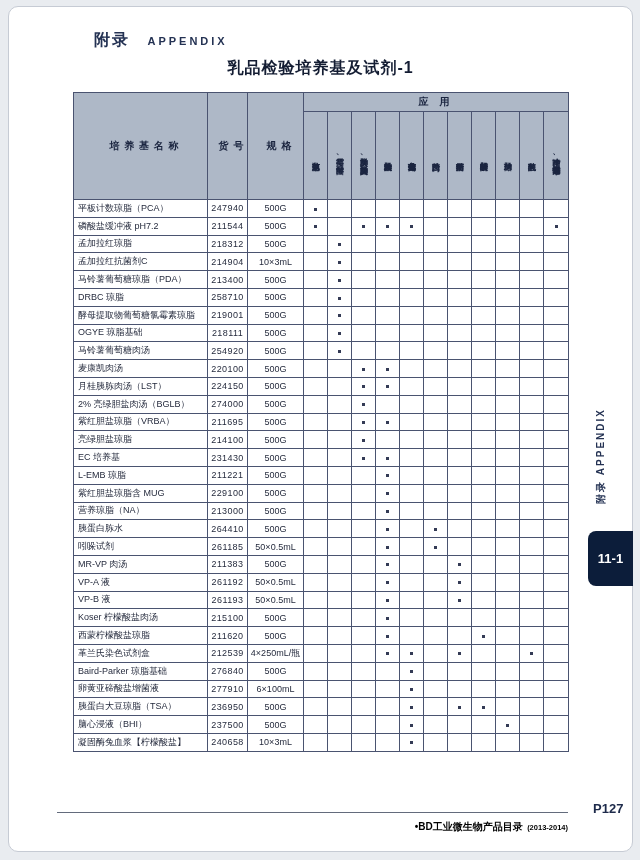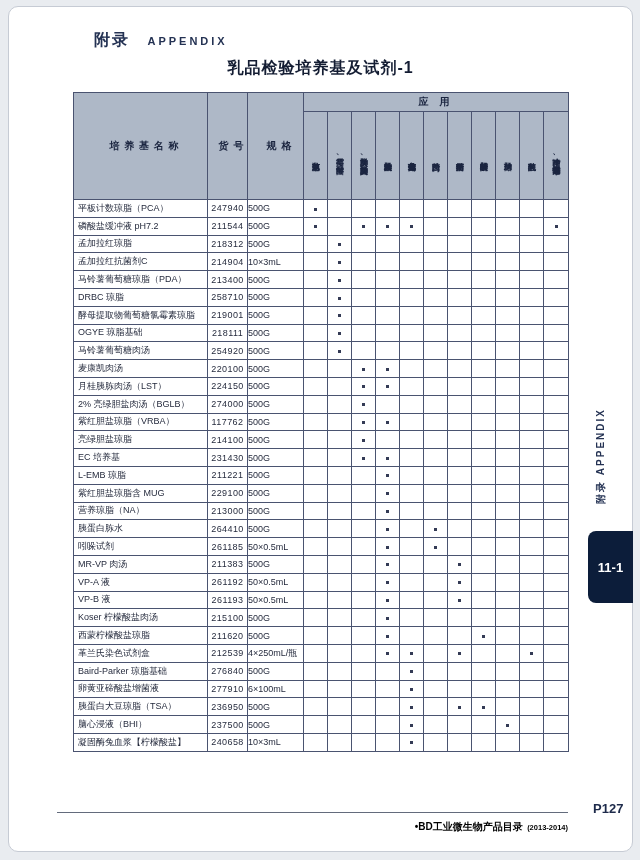--- a/index.html
+++ b/index.html
@@ -28,31 +28,31 @@
   th.app-span-head { height:19px; font-size:10px; letter-spacing:4px; }
   th.vhead { height:88px; vertical-align:middle; text-align:center; padding:1px 0; }
   .vtext {
     writing-mode:vertical-lr; text-orientation:upright;
     margin:0 auto; height:84px; font-size:8px; line-height:9px;
     font-weight:bold; color:#1b2540;
   }
   table.catalog tbody td { height:17.8px; font-size:9px; color:#1f2538; padding:0; background:#ffffff; }
   td.c-name { text-align:left; padding-left:4px !important; white-space:nowrap; overflow:hidden; }
   td.c-cat  { text-align:center; letter-spacing:0.4px; }
-  td.c-spec { text-align:left; }
+  td.c-spec { text-align:center; }
   td.c-app  { text-align:center; }
   .dot { display:inline-block; width:3px; height:3px; background:#343b55; vertical-align:middle; }
   
   .side-vertical {
     position:absolute; left:601px; top:456px; white-space:nowrap;
     transform:translate(-50%,-50%) rotate(-90deg);
     font-size:10px; font-weight:bold; letter-spacing:2px; color:#243253;
   }
   .side-tab {
-    position:absolute; left:588px; top:531px; width:45px; height:72px;
+    position:absolute; left:588px; top:531px; width:45px; height:55px;
     background:#0c1d3a; border-radius:8px 0 0 8px;
     display:flex; align-items:center; justify-content:center;
     color:#ffffff; font-size:13px; font-weight:bold;
   }
   
   .footer-rule { position:absolute; left:57px; top:812px; width:511px; height:1px; background:#636b7c; }
   .footer-note { position:absolute; right:72px; top:816px; text-align:right; color:#000000; white-space:nowrap; }
   .footer-note .main { font-size:10px; font-weight:bold; }
   .footer-note .yr { font-size:7.5px; font-weight:bold; }
   .page-num { position:absolute; left:593px; top:801px; font-size:13px; font-weight:bold; color:#1d2a4a; }
@@ -317,21 +317,21 @@
         <td class="c-app"></td>
         <td class="c-app"></td>
         <td class="c-app"></td>
         <td class="c-app"></td>
         <td class="c-app"></td>
         <td class="c-app"></td>
         <td class="c-app"></td>
       </tr>
       <tr>
         <td class="c-name">紫红胆盐琼脂（VRBA）</td>
-        <td class="c-cat">117762</td>
+        <td class="c-cat">211695</td>
         <td class="c-spec">500G</td>
         <td class="c-app"></td>
         <td class="c-app"></td>
         <td class="c-app"><span class="dot"></span></td>
         <td class="c-app"><span class="dot"></span></td>
         <td class="c-app"></td>
         <td class="c-app"></td>
         <td class="c-app"></td>
         <td class="c-app"></td>
         <td class="c-app"></td>

